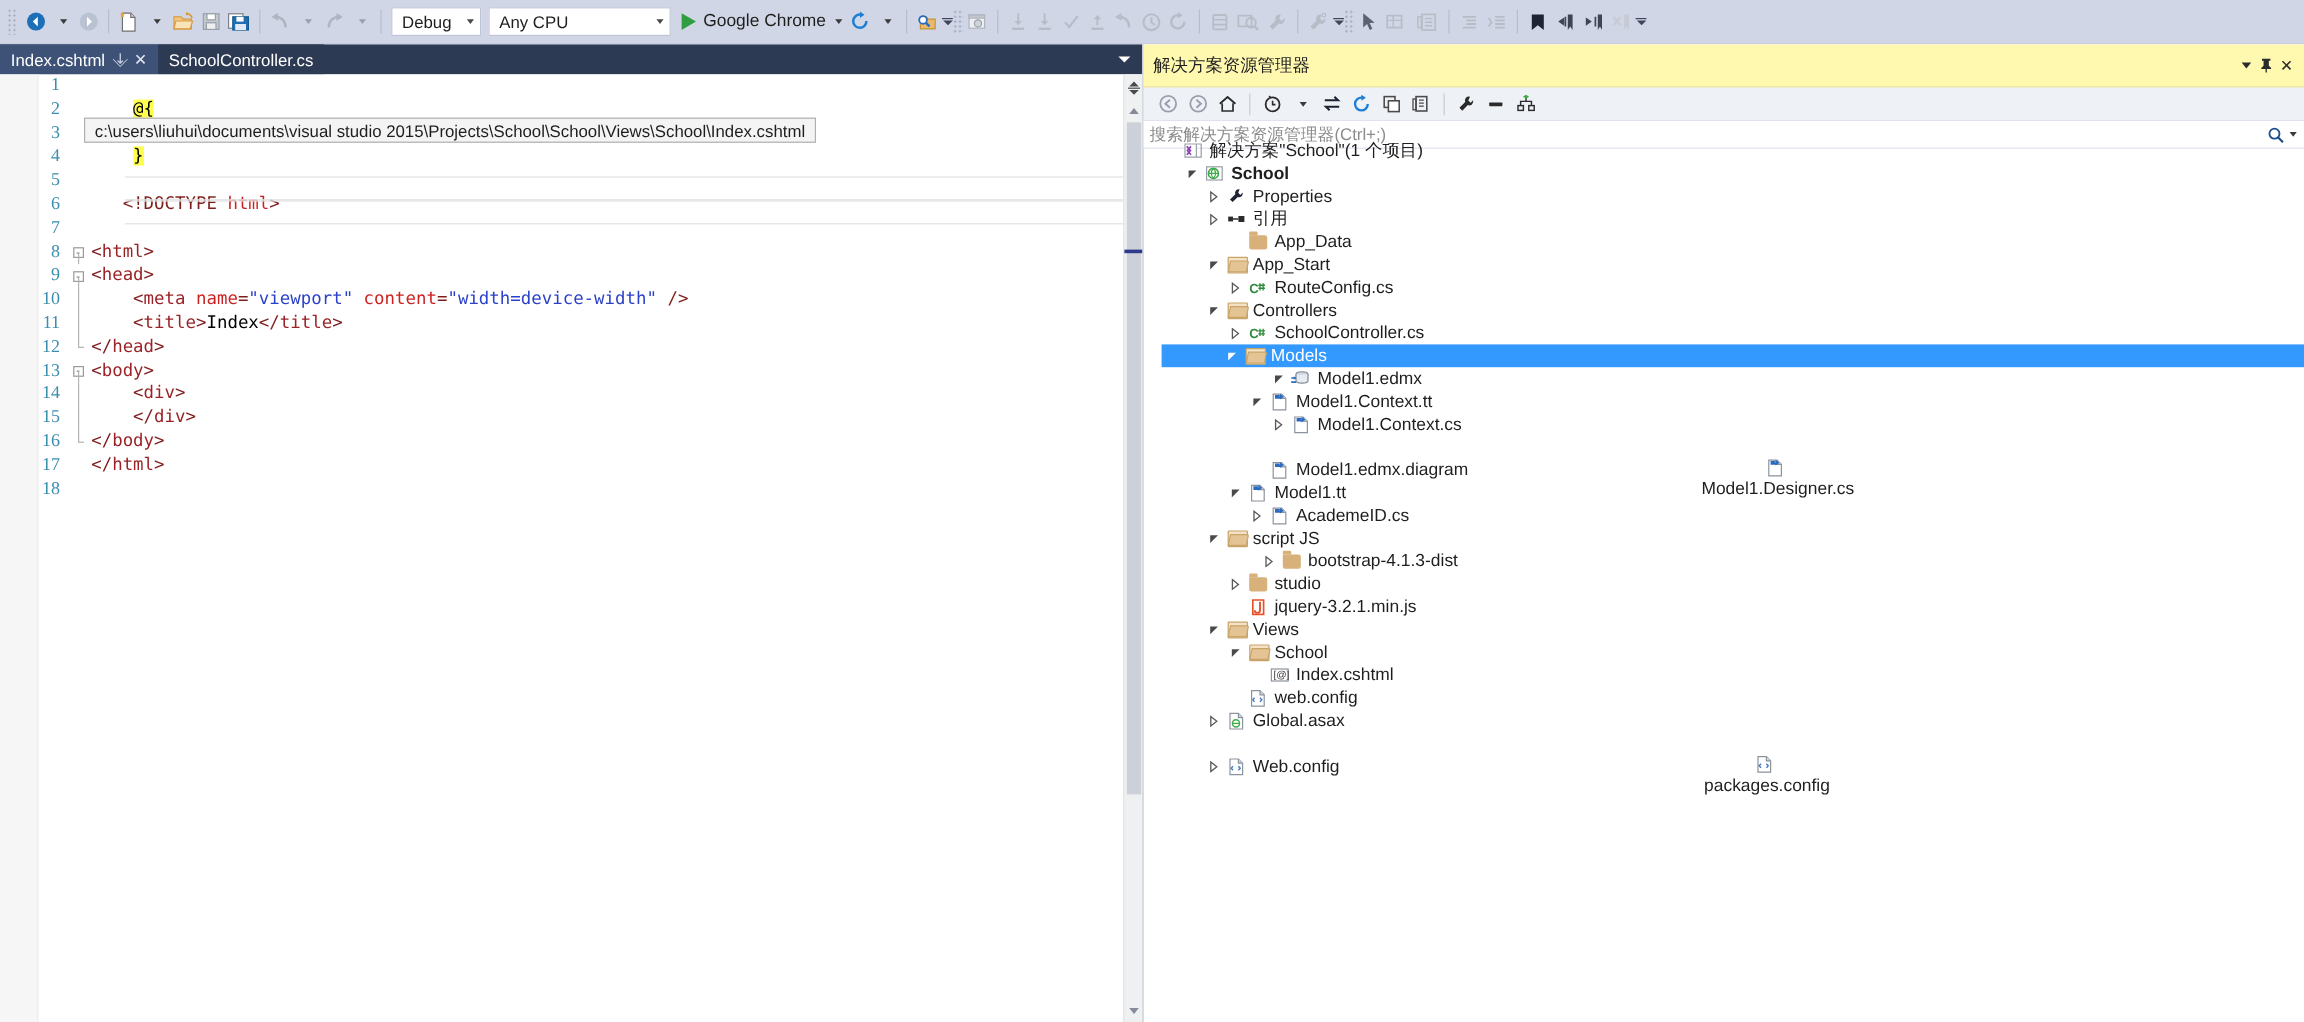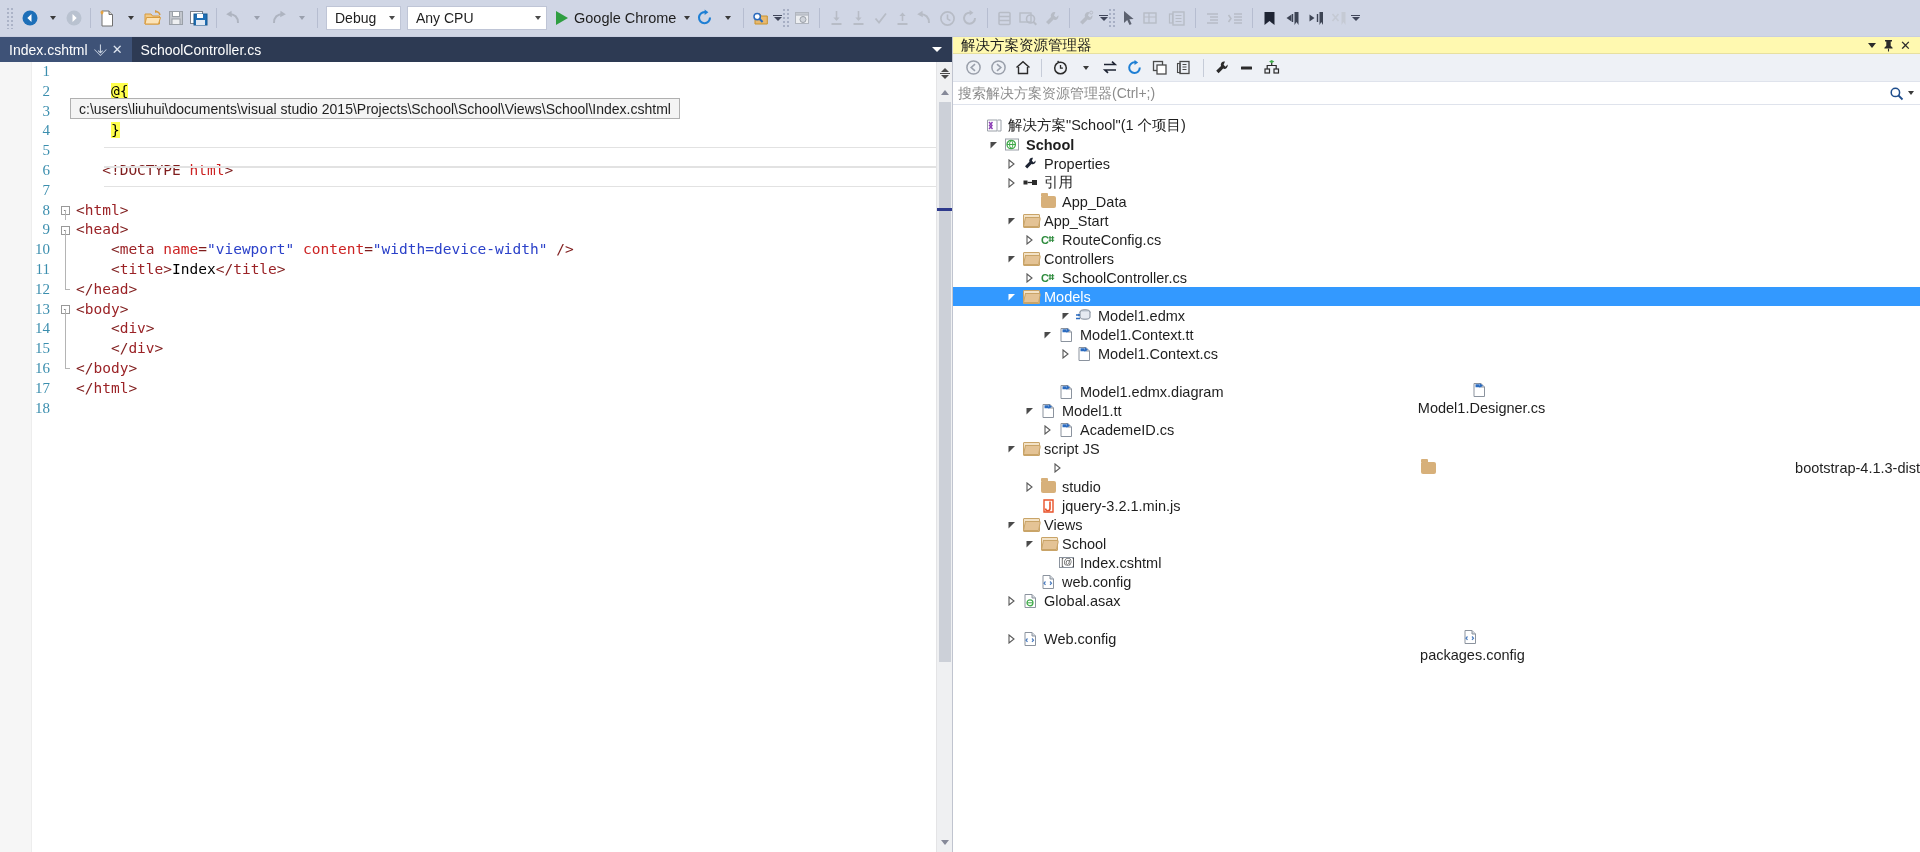--- a/index.html
+++ b/index.html
@@ -47,21 +47,21 @@
     border-top: 4px solid #3a3a3a;
   }
   .caret-sm.dim { border-top-color: #9aa0ad; }
   .combo {
     height: 24px; background: #ffffff; border: 1px solid #bfc5d6;
     display: flex; align-items: center; justify-content: space-between;
     padding: 0 5px 0 8px; font-size: 14px; color: #1e1e1e; margin: 0 3px;
   }
   .combo .caret-sm { border-top-color: #4a4a4a; margin-left: 8px; }
   .combo-debug { width: 75px; }
-  .combo-cpu { width: 140px; }
+  .combo-cpu { width: 152px; }
   .run-btn { display: flex; align-items: center; gap: 6px; padding: 0 4px 0 6px; height: 26px; }
   .run-tri {
     width: 0; height: 0;
     border-top: 7px solid transparent;
     border-bottom: 7px solid transparent;
     border-left: 12px solid #2f9e41;
   }
   .run-label { font-size: 14.5px; color: #1e1e1e; }
   .tb-dots {
     width: 9px; height: 20px;
@@ -220,21 +220,21 @@
   }
 
   
   .se-pane {
     position: absolute; left: 952px; top: 37px;
     width: 968px; height: 815px;
     background: #ffffff;
     border-left: 1px solid #c0c4cf;
   }
   .se-title {
-    height: 17px; background: #fff9b0;
+    height: 36px; background: #fff9b0;
     display: flex; align-items: center;
     padding: 0 6px 0 8px; font-size: 14.5px; color: #1e1e1e;
     border-bottom: 1px solid #e7e0a0;
   }
   .se-title-text { flex: 1; }
   .se-title-btn {
     width: 17px; height: 18px; display: flex; align-items: center; justify-content: center;
     color: #2b2b2b; font-size: 13px; line-height: 1;
   }
   .se-title-btn b.caret {
@@ -861,21 +861,21 @@
           </svg>
         </span>
         <span class="ticon">
           <svg width="17" height="15" viewBox="0 0 17 15">
             <text x="1" y="12" font-family="Liberation Sans, sans-serif" font-size="11" font-weight="bold" fill="#2e8b3d">C</text>
             <path d="M10 4 v6 M12.6 4 v6 M8.6 5.7 h5.6 M8.6 8.2 h5.6" stroke="#2e8b3d" stroke-width="1.1"></path>
           </svg>
         </span>
         <span class="tlabel">SchoolController.cs</span>
       </div>
-      <div class="tnode selected" style="padding-left: 50px;">
+      <div class="tnode selected" style="padding-left: 50px; margin-left: 15px;">
         <span class="tw">
           <svg width="10" height="10" viewBox="0 0 10 10">
             <path d="M1.5 2 L8 2 L1.5 8.5 Z" fill="#ffffff"></path>
           </svg>
         </span>
         <span class="ticon">
           <span class="folder-open"></span>
         </span>
         <span class="tlabel">Models</span>
       </div>
@@ -987,21 +987,21 @@
         <span class="tw">
           <svg width="10" height="10" viewBox="0 0 10 10">
             <path d="M1.5 2 L8 2 L1.5 8.5 Z" fill="#4a4a4a"></path>
           </svg>
         </span>
         <span class="ticon">
           <span class="folder-open"></span>
         </span>
         <span class="tlabel">script JS</span>
       </div>
-      <div class="tnode" style="padding-left: 96px; justify-content: space-between;">
+      <div class="tnode" style="padding-left: 96px;">
         <span class="tw">
           <svg width="9" height="10" viewBox="0 0 9 10">
             <path d="M2 1 L7 5 L2 9 Z" fill="none" stroke="#5a5a5a" stroke-width="1.1"></path>
           </svg>
         </span>
         <span class="ticon">
           <span class="folder-closed"></span>
         </span>
         <span class="tlabel">bootstrap-4.1.3-dist</span>
       </div>

